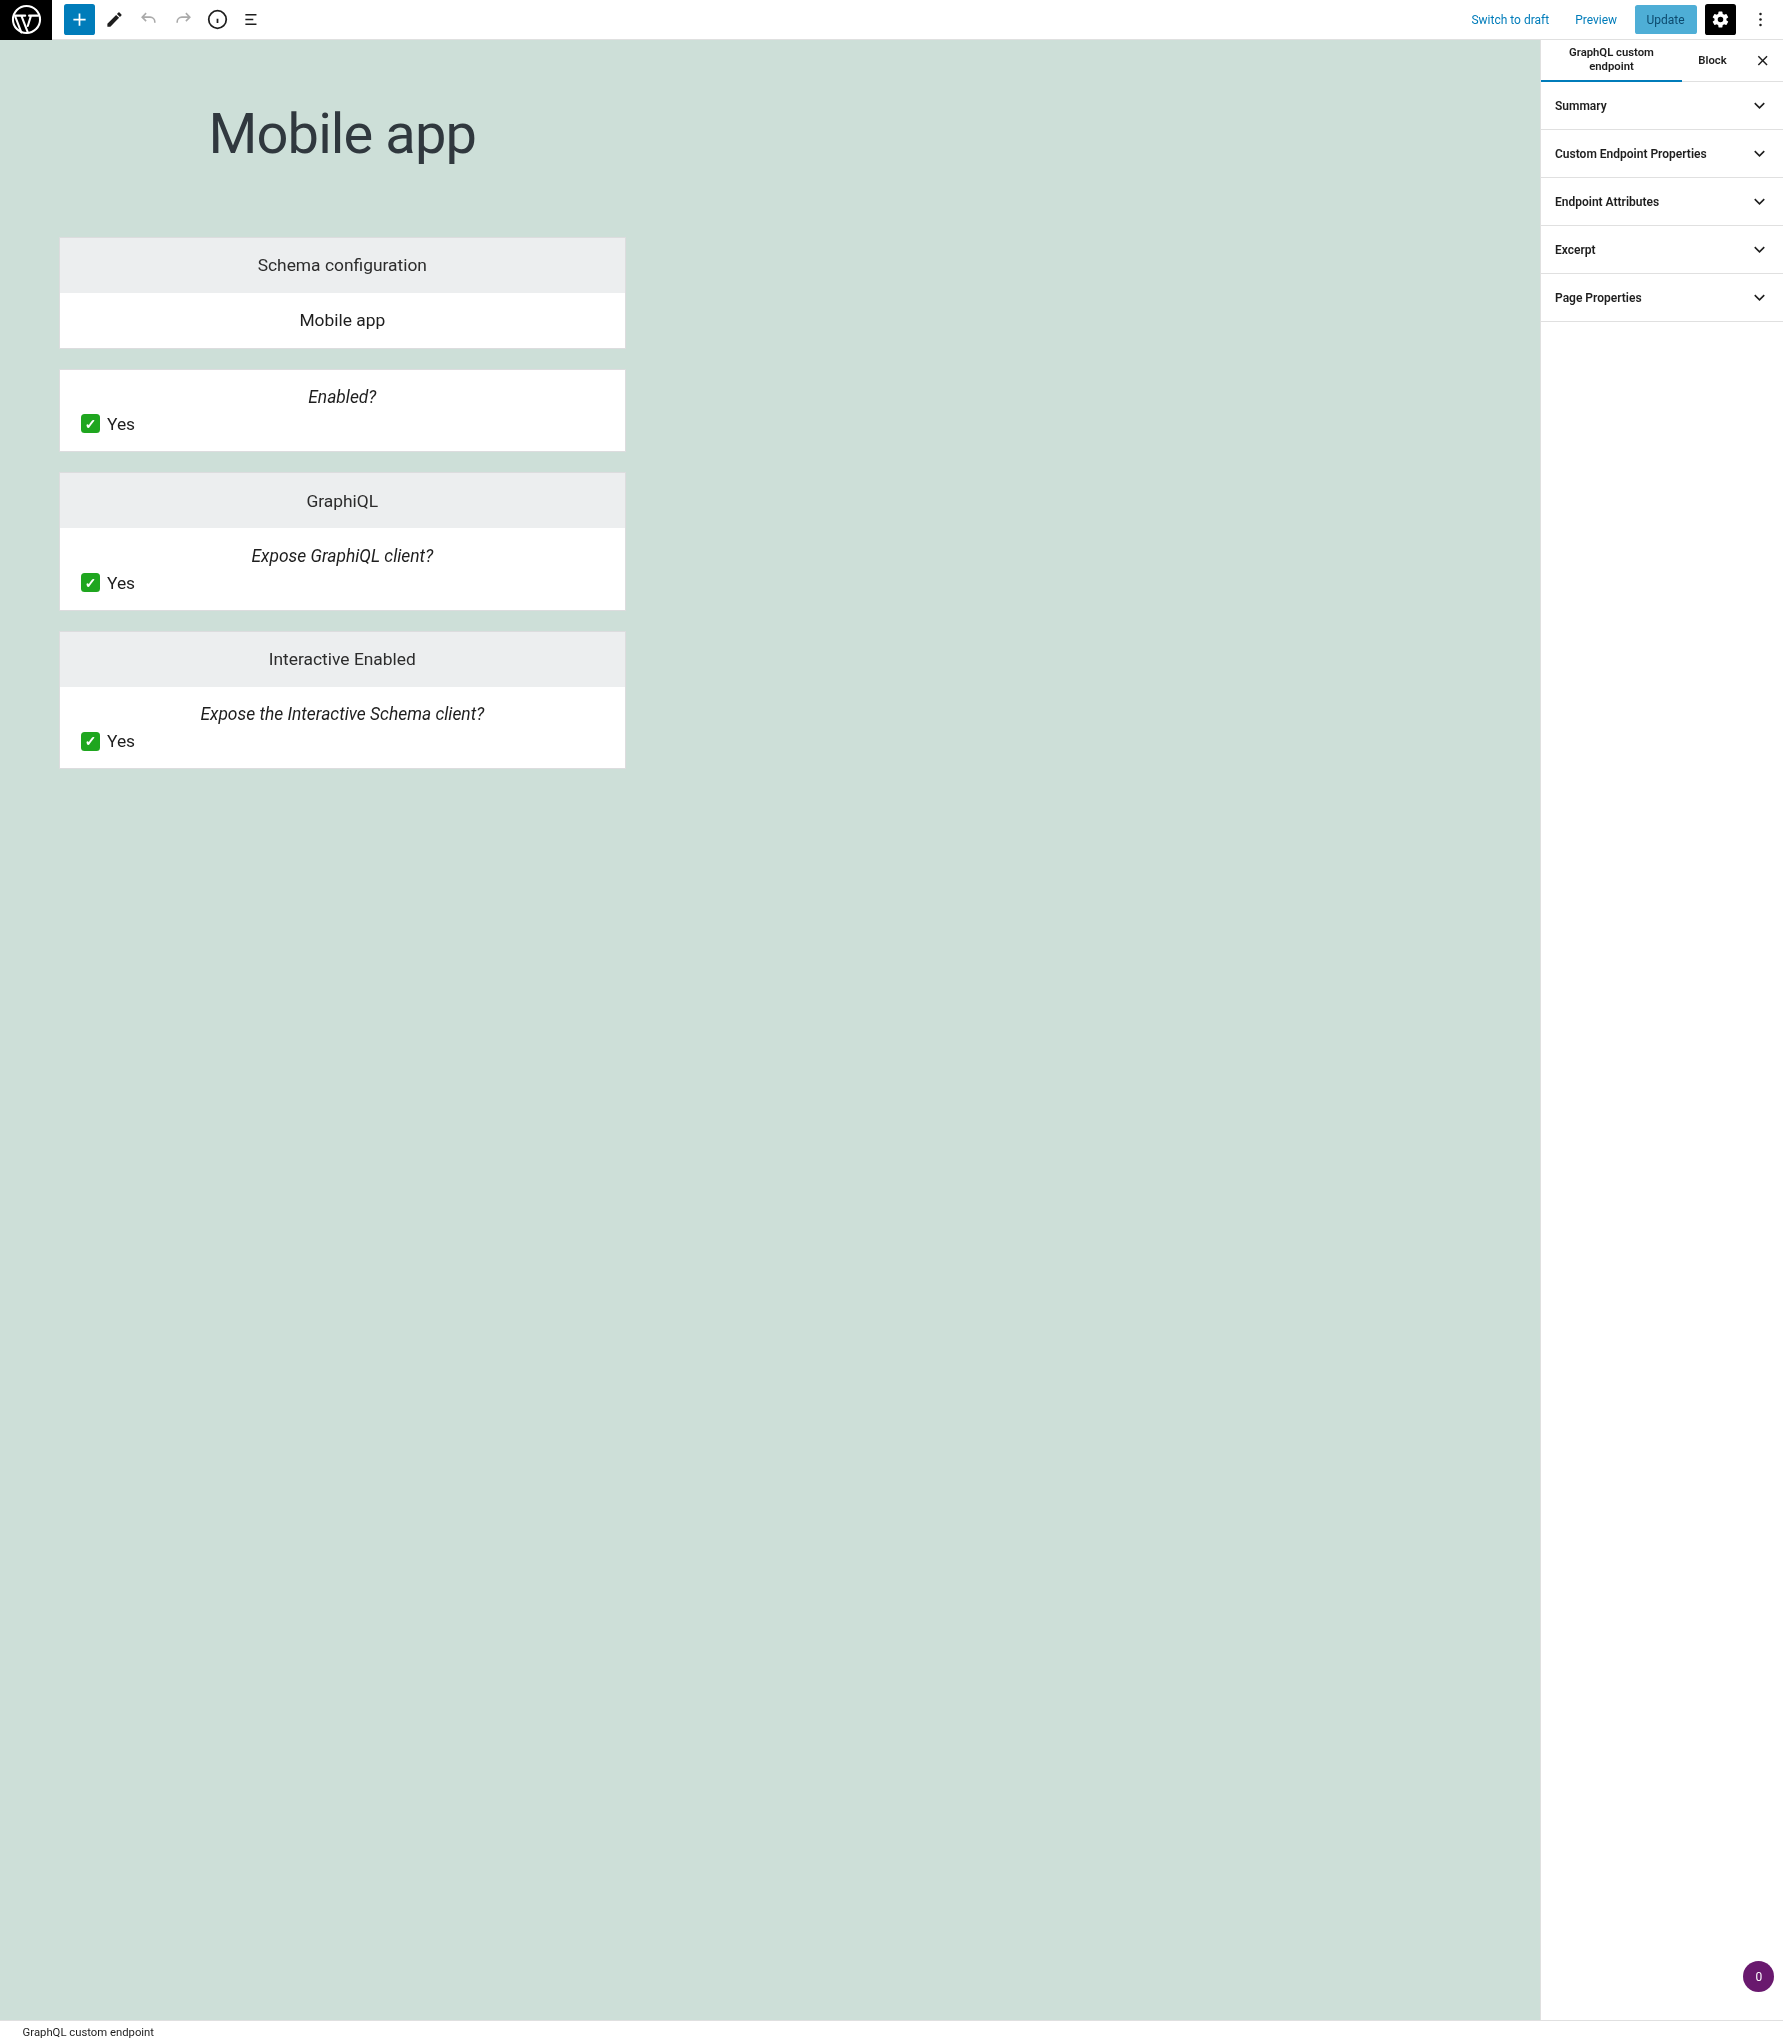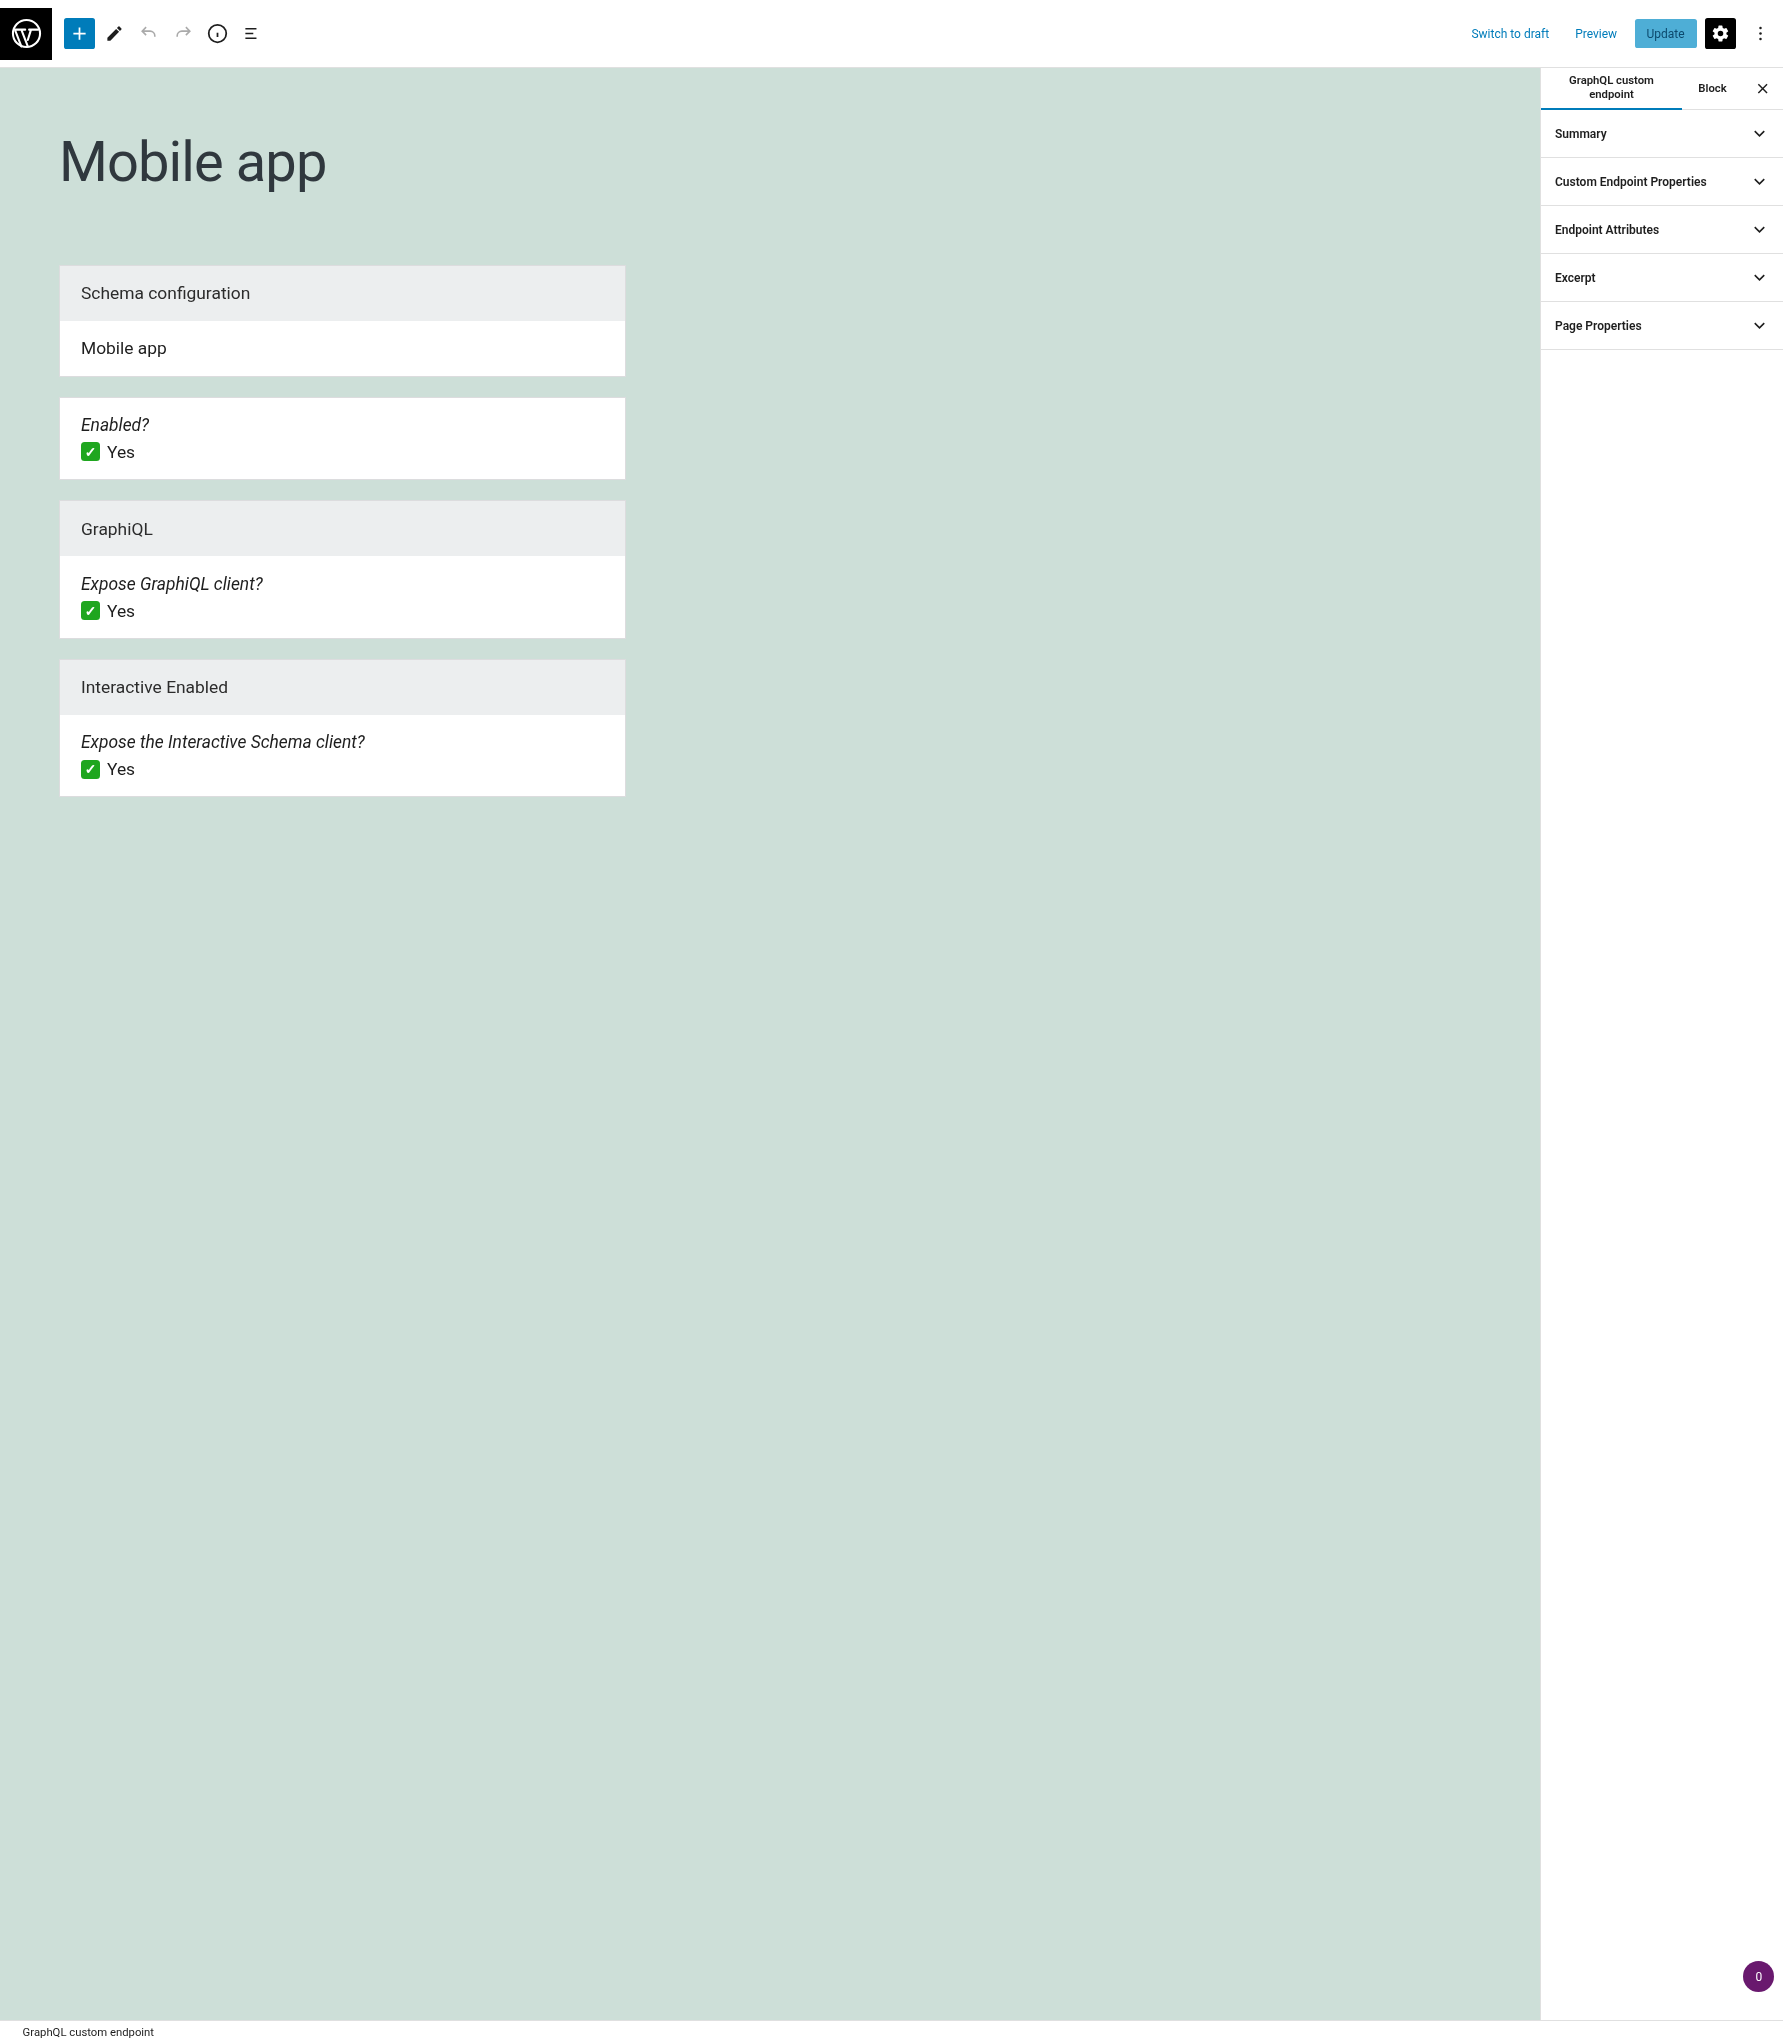--- a/index.html
+++ b/index.html
@@ -1,35 +1,35 @@
 <!DOCTYPE html>
 <html><head>
 <meta charset="utf-8">
 <style>
 * { box-sizing: border-box; margin: 0; padding: 0; }
 html, body { height: 100%; width: 100%; font-family: -apple-system, BlinkMacSystemFont, "Segoe UI", Roboto, sans-serif; font-size: 11.3px; color: #1e1e1e; }
 body { display: flex; flex-direction: column; }
 
-.topbar { height: 68px; display: flex; align-items: center; background: #fff; border-bottom: 0.9px solid #e0e0e0; }
+.topbar { height: 40px; display: flex; align-items: center; background: #fff; border-bottom: 0.9px solid #e0e0e0; }
 .topbar .wp-logo { width: 52px; height: 52px; background: #000; color: #fff; display: flex; align-items: center; justify-content: center; }
 .topbar .wp-logo svg { width: 31px; height: 31px; }
 .topbar .tools { display: flex; align-items: center; gap: 3.5px; padding-left: 12px; }
 .topbar .tool-btn { width: 31px; height: 31px; display: flex; align-items: center; justify-content: center; border-radius: 2.6px; cursor: pointer; }
 .topbar .tool-btn.add { background: #007cba; color: #fff; }
 .topbar .tool-btn.pen { color: #1e1e1e; }
 .topbar .tool-btn.disabled { color: #aaa; cursor: default; }
 .topbar .right { margin-left: auto; display: flex; align-items: center; gap: 8.7px; padding-right: 7px; }
 .topbar .right a { color: #007cba; text-decoration: none; font-size: 12px; padding: 5.2px 8.7px; cursor: pointer; }
 .topbar .right .update-btn { background: #4eaed6; color: #0c4a6e; padding: 7.8px 12px; border-radius: 2.6px; font-size: 12px; cursor: default; }
 .topbar .right .settings-btn { width: 31px; height: 31px; background: #000; color: #fff; display: flex; align-items: center; justify-content: center; cursor: pointer; border-radius: 2.6px; }
 .topbar .right .more-btn { width: 31px; height: 31px; display: flex; align-items: center; justify-content: center; cursor: pointer; }
 
 .main { flex: 1; display: flex; min-height: 0; }
 .editor { flex: 1; background: #cddfd8; overflow-y: auto; position: relative; }
-.editor-inner { margin-left: 52px; padding: 61px 17.4px 52px 7px; max-width: 591px; }
+.editor-inner { margin-left: 52px; padding: 61px 17.4px 52px 7px; max-width: 591px; text-align: center; }
 .post-title { font-size: 56px; font-weight: 400; color: #30383e; margin-bottom: 70px; letter-spacing: -0.9px; }
 .block { background: #fff; border: 0.9px solid #dcdcde; margin-bottom: 20px; }
 .block-header { background: #eceeef; padding: 17.4px 21px; font-size: 17.4px; color: #2c2c2c; }
 .block-body { padding: 17.4px 21px; font-size: 17.4px; color: #1e1e1e; }
 .block-body .question { font-style: italic; margin-bottom: 7px; }
 .block-body .answer { display: flex; align-items: center; gap: 7px; }
 .check { display: inline-flex; align-items: center; justify-content: center; width: 19px; height: 19px; background: #1fa61f; border-radius: 3.5px; color: #fff; font-weight: bold; font-size: 14px; }
 
 .sidebar { width: 243px; background: #fff; border-left: 0.9px solid #e0e0e0; display: flex; flex-direction: column; }
 .sidebar-tabs { display: flex; align-items: stretch; height: 42px; border-bottom: 0.9px solid #e0e0e0; }

